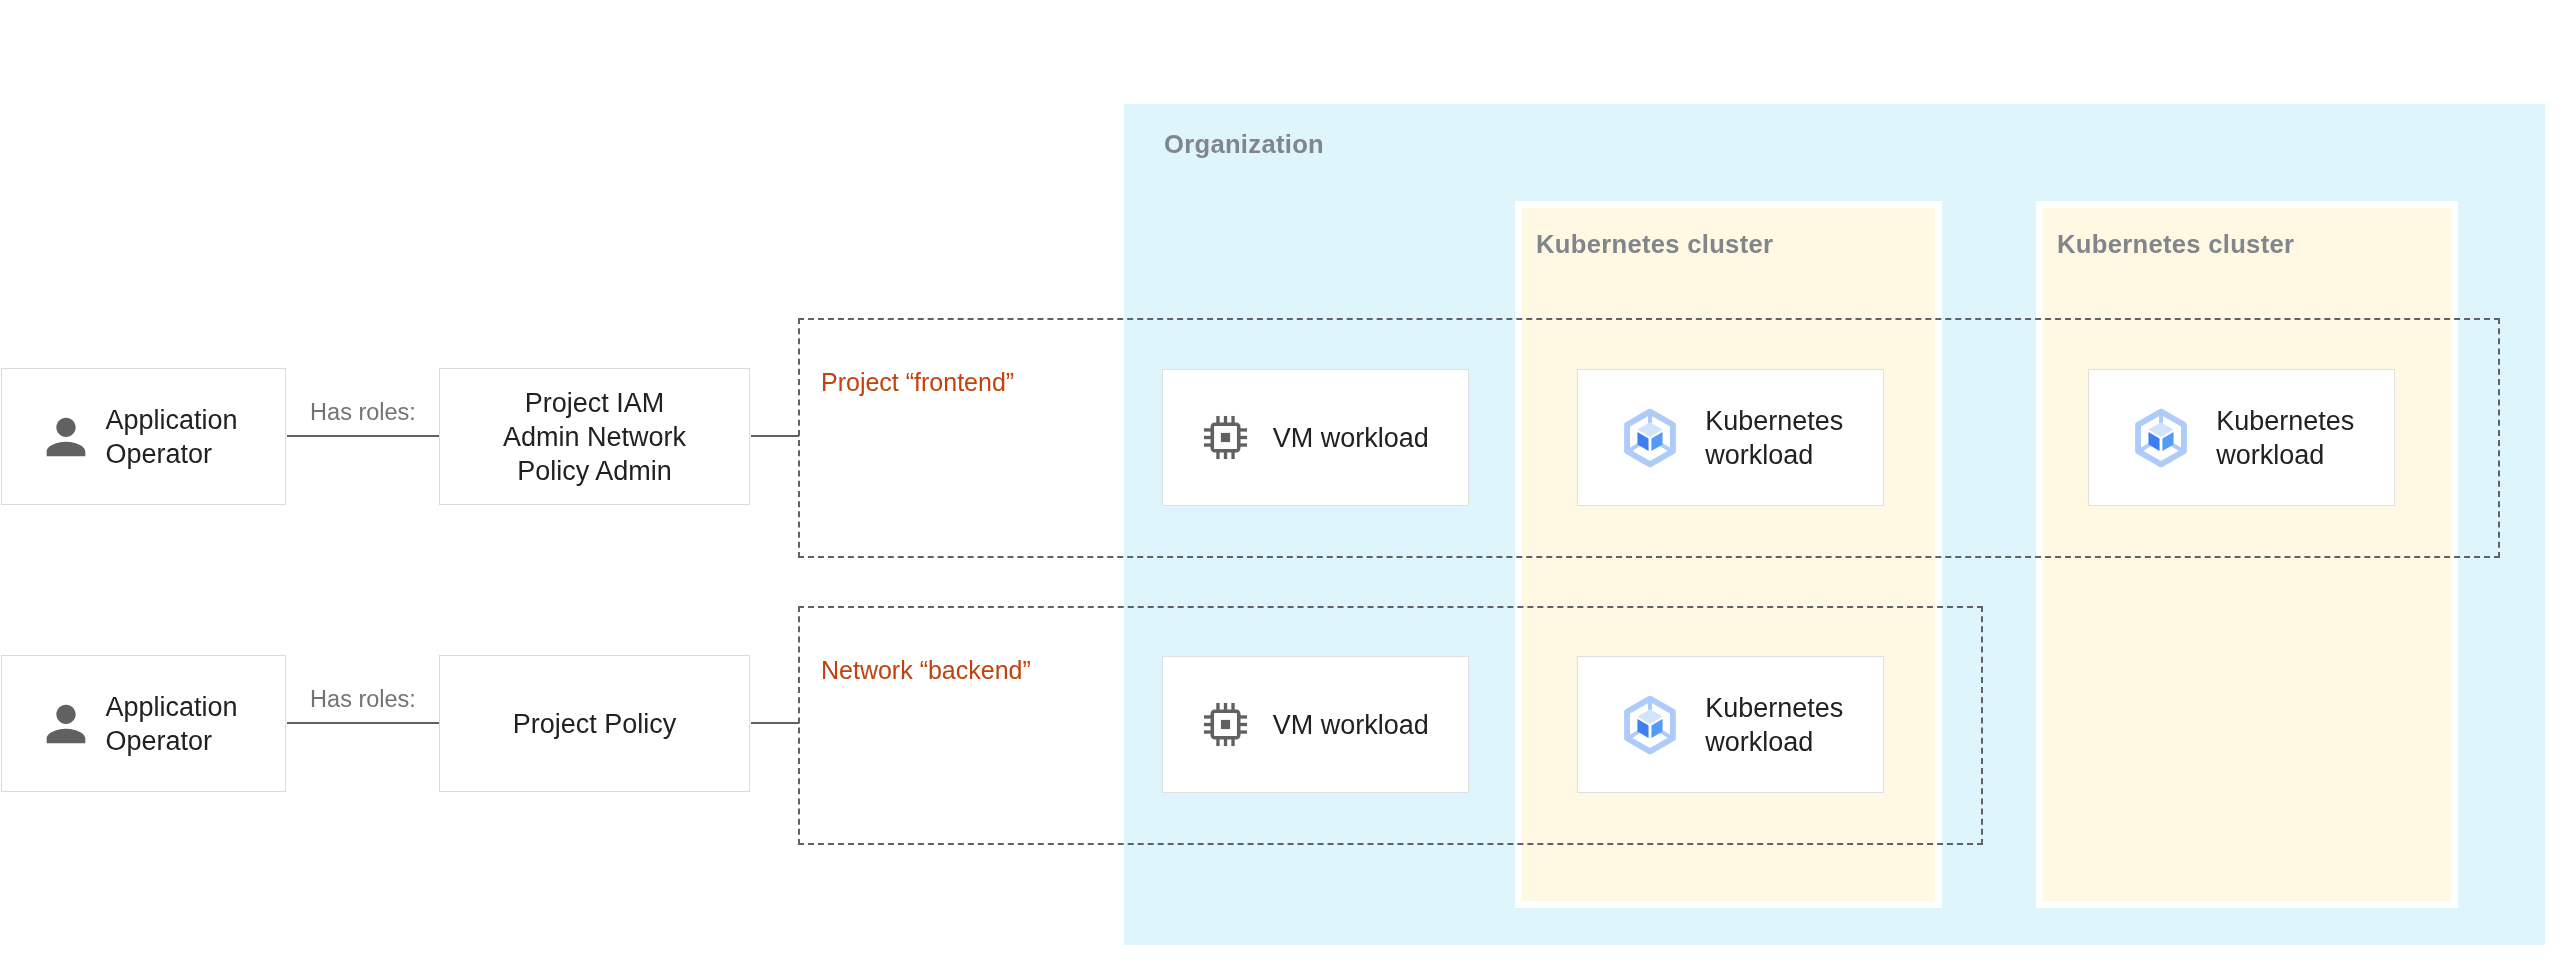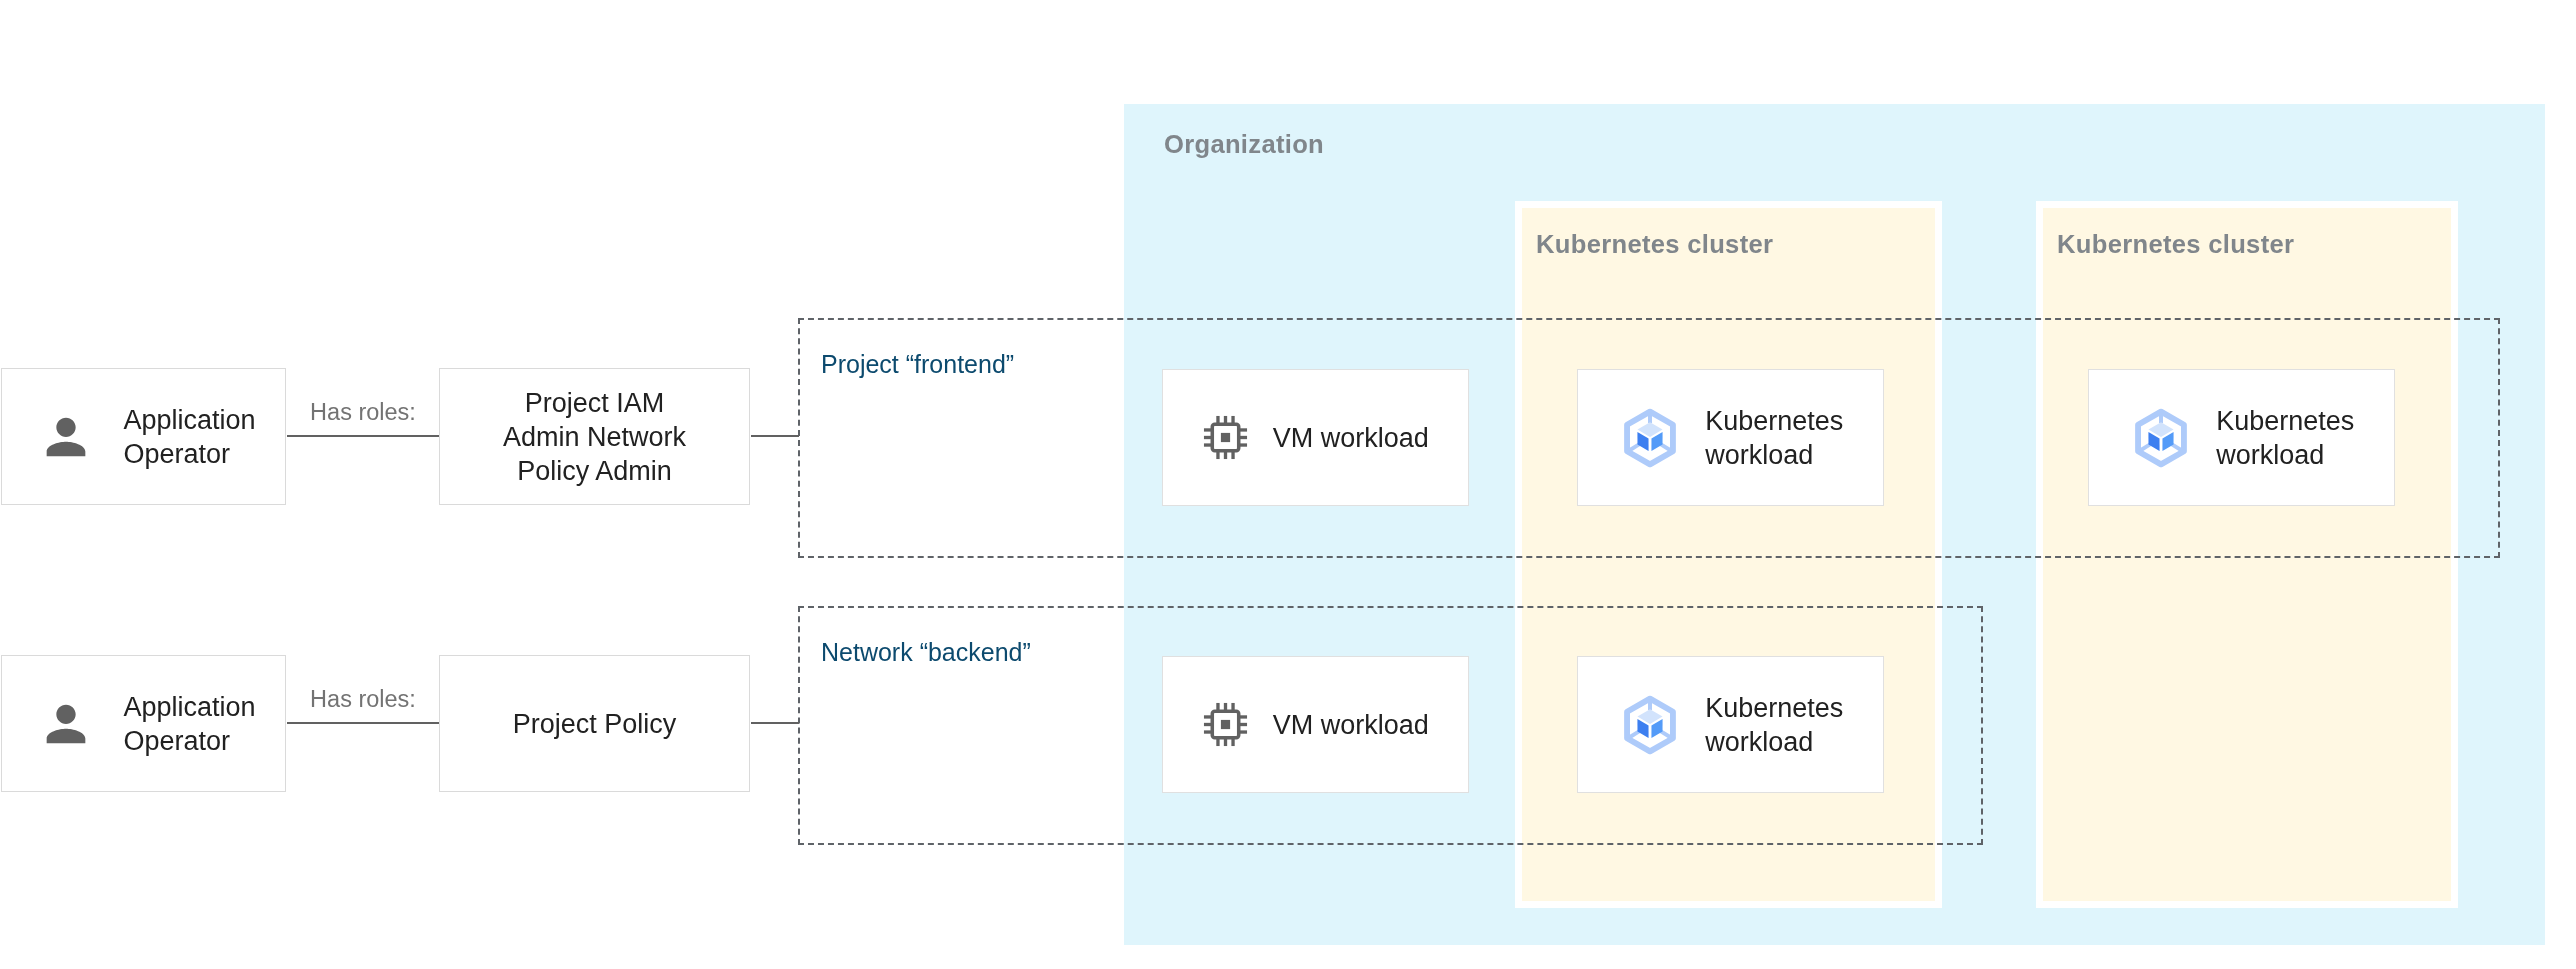--- a/index.html
+++ b/index.html
@@ -28,32 +28,32 @@
   .cluster > .zone-label{left:14px;top:22px;}
   .cluster.c1{left:1515px;}
   .cluster.c2{left:2036px;width:422px;}
   .proj{
     position:absolute;border:2.1px dashed #5F6368;box-sizing:border-box;
     background:transparent;
   }
   .proj.frontend{left:798px;top:318px;width:1702px;height:240px;}
   .proj.backend{left:798px;top:606px;width:1185px;height:239px;}
   .proj-label{
-    position:absolute;left:21px;top:30px;
-    font-size:25px;color:#0c4a6e;white-space:nowrap;
+    position:absolute;left:21px;top:48px;
+    font-size:25px;color:#c2410c;white-space:nowrap;
   }
   
   .node{
     position:absolute;background:#ffffff;box-sizing:border-box;
     display:flex;align-items:center;
   }
   .actor{
     left:1.4px;width:285px;height:137px;
     border:1.4px solid #DADADA;
-    padding-left:35px;gap:28px;
+    padding-left:35px;gap:10px;
   }
   .actor.r1{top:368px;}
   .actor.r2{top:655px;}
   .role{
     left:439px;width:311px;height:137px;
     border:1.4px solid #DADADA;
     justify-content:center;text-align:center;
   }
   .role.r1{top:368px;}
   .role.r2{top:655px;}

